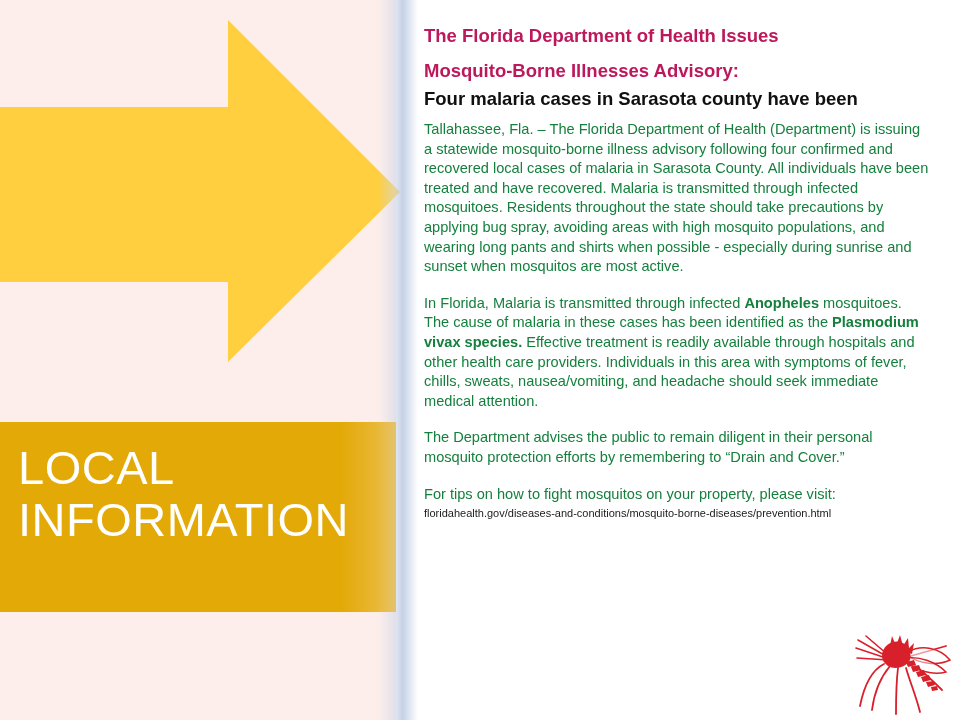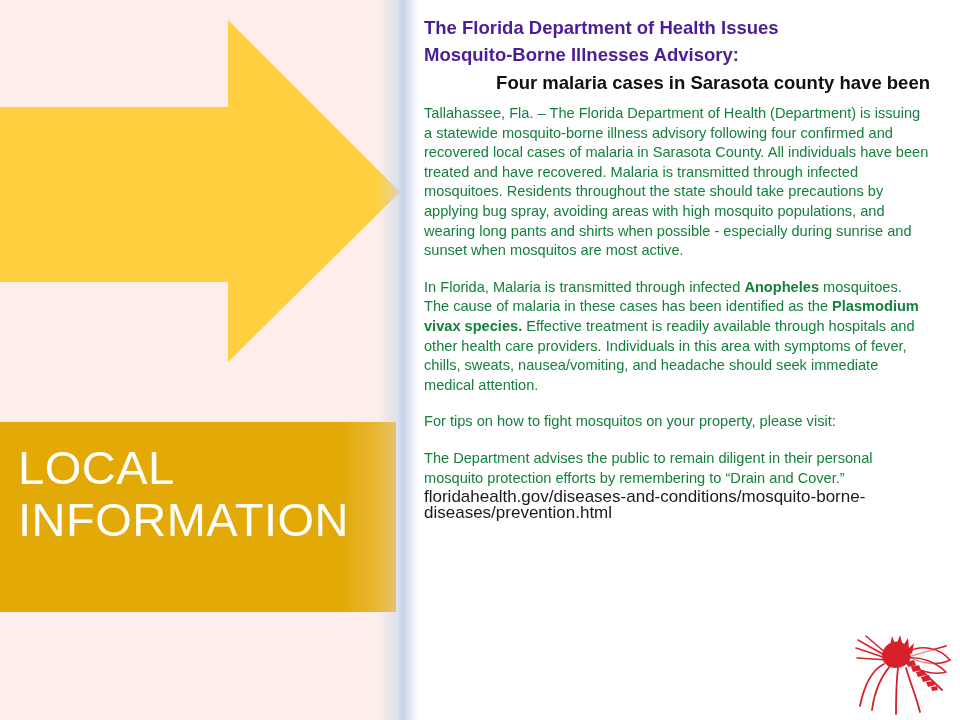--- a/index.html
+++ b/index.html
@@ -75,49 +75,49 @@
 
   
   #article {
     position: absolute;
     left: 424px; top: 14px;
     width: 506px;
     height: 700px;
   }
 
   .head-red {
-    color: #4c1d95;
+    color: #be185d;
     font-size: 18.5px;
     font-weight: bold;
     line-height: 27px;
     font-family: "Liberation Sans", sans-serif;
+    margin-top: 8px;
   }
   .head-black {
     color: #101010;
     font-size: 18.5px;
     font-weight: bold;
     line-height: 28px;
     font-family: "Liberation Sans", sans-serif;
     margin-top: 1px;
-    text-align: right;
   }
 
   .para {
     color: #15803d;
     font-size: 14.6px;
     line-height: 19.6px;
     font-family: "Liberation Sans", sans-serif;
     text-align: left;
   }
   .para.gap  { margin-top: 17px; }
   .para b    { font-weight: bold; }
 
   .url-line {
     color: #1b1b1b;
-    font-size: 17px;
+    font-size: 11px;
     line-height: 16px;
     font-family: "Liberation Sans", sans-serif;
     margin-top: 1px;
   }
 
   
   #mosquito {
     position: absolute;
     left: 846px; top: 634px;
     width: 112px;
@@ -150,23 +150,23 @@
     <div class="head-red">The Florida Department of Health Issues</div>
     <div class="head-red">Mosquito-Borne Illnesses Advisory:</div>
 
     <div class="head-black">Four malaria cases in Sarasota county have been</div>
 
     <p class="para" style="margin-top:7px;">Tallahassee, Fla. – The Florida Department of Health (Department) is issuing a statewide mosquito-borne illness advisory following four confirmed and recovered local cases of malaria in Sarasota County. All individuals have been treated and have recovered. Malaria is transmitted through infected mosquitoes. Residents throughout the state should take precautions by applying bug spray, avoiding areas with high mosquito populations, and wearing long pants and shirts when possible - especially during sunrise and sunset when mosquitos are most active.</p>
 
 
     <p class="para gap"><span>In Florida, Malaria is transmitted through infected </span><b>Anopheles</b><span> mosquitoes. The cause of malaria in these cases has been identified as the </span><b>Plasmodium vivax species.</b><span> Effective treatment is readily available through hospitals and other health care providers. Individuals in this area with symptoms of fever, chills, sweats, nausea/vomiting, and headache should seek immediate medical attention.</span></p>
 
+    <p class="para gap">The Department advises the public to remain diligent in their personal mosquito protection efforts by remembering to “Drain and Cover.”</p>
+
     <p class="para gap">For tips on how to fight mosquitos on your property, please visit:</p>
-
-    <p class="para gap">The Department advises the public to remain diligent in their personal mosquito protection efforts by remembering to “Drain and Cover.”</p>
 
     <div class="url-line">floridahealth.gov/diseases-and-conditions/mosquito-borne-diseases/prevention.html</div>
   </div>
 
   <div id="mosquito">
     <svg viewBox="0 0 112 86" xmlns="http://www.w3.org/2000/svg">
       <g stroke="#d8202a" fill="none" stroke-width="1.6" stroke-linecap="round">
 
         <path d="M40,22 L12,6"></path>
         <path d="M40,24 L10,14"></path>

